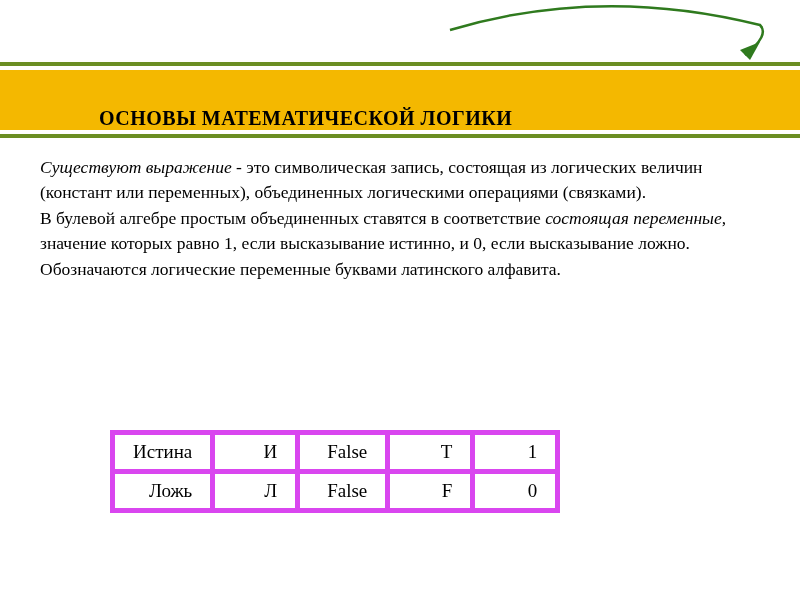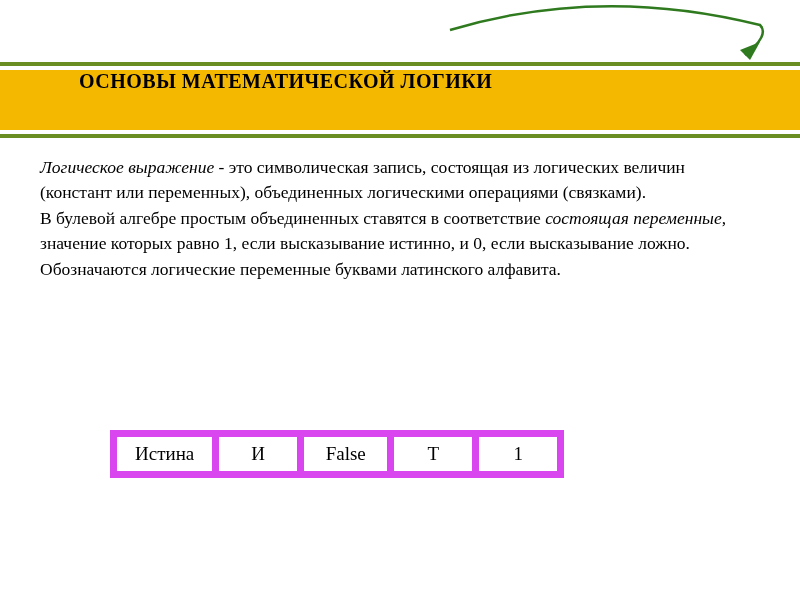--- a/index.html
+++ b/index.html
@@ -28,22 +28,22 @@
     background: #6B8E23;
   }
   .title-band {
     position: absolute;
     top: 70px;
     left: 0;
     width: 100%;
     height: 60px;
     background: #F4B800;
     display: flex;
-    align-items: flex-start;
-    padding-left: 79px;
+    align-items: flex-end;
+    padding-left: 99px;
   }
   .title-band h1 {
     font-size: 20px;
     font-weight: bold;
     color: #000;
     letter-spacing: 0.5px;
   }
   .band-bottom {
     position: absolute;
     top: 134px;
@@ -67,23 +67,23 @@
     position: absolute;
     top: 430px;
     left: 110px;
   }
   table {
     border-collapse: collapse;
     font-family: Georgia, 'Times New Roman', serif;
     font-size: 19px;
   }
   td {
-    border: 7px solid #d946ef;
+    border: 5px solid #d946ef;
     padding: 6px 18px;
-    text-align: center;
+    text-align: right;
     vertical-align: middle;
     background: #fff;
   }
   .col1 { width: 90px; }
   .col2 { width: 85px; }
   .col3 { width: 90px; }
   .col4 { width: 85px; }
   .col5 { width: 85px; }
 </style>
 </head>
@@ -95,30 +95,37 @@
 </svg>
 
 <div class="band-top"></div>
 <div class="title-band">
   <h1>ОСНОВЫ МАТЕМАТИЧЕСКОЙ ЛОГИКИ</h1>
 </div>
 <div class="band-bottom"></div>
 
 <div class="content">
   <p class="p1">
-    <span class="italic">Логическое выражение</span><span> - это символическая запись, состоящая из логических величин (констант или переменных), объединенных логическими операциями (связками).</span>
+    <span class="italic">Существуют выражение</span><span> - это символическая запись, состоящая из логических величин (констант или переменных), объединенных логическими операциями (связками).</span>
   </p>
   <p class="p1"><span>    В булевой алгебре простым объединенных ставятся в соответствие </span><span class="italic">состоящая переменные</span><span>, значение которых равно 1, если высказывание истинно, и 0, если высказывание ложно. Обозначаются логические переменные буквами латинского алфавита.</span></p>
 </div>
 
 <div class="table-wrap">
   <table>
     <tbody>
         <tr>
       <td class="col1">Истина</td>
       <td class="col2">И</td>
       <td class="col3">False</td>
       <td class="col4">T</td>
       <td class="col5">1</td>
     </tr>
+    <tr>
+      <td class="col1">Ложь</td>
+      <td class="col2">Л</td>
+      <td class="col3">False</td>
+      <td class="col4">F</td>
+      <td class="col5">0</td>
+    </tr>
   </tbody>
     </table>
 </div>
 
 </body></html>

